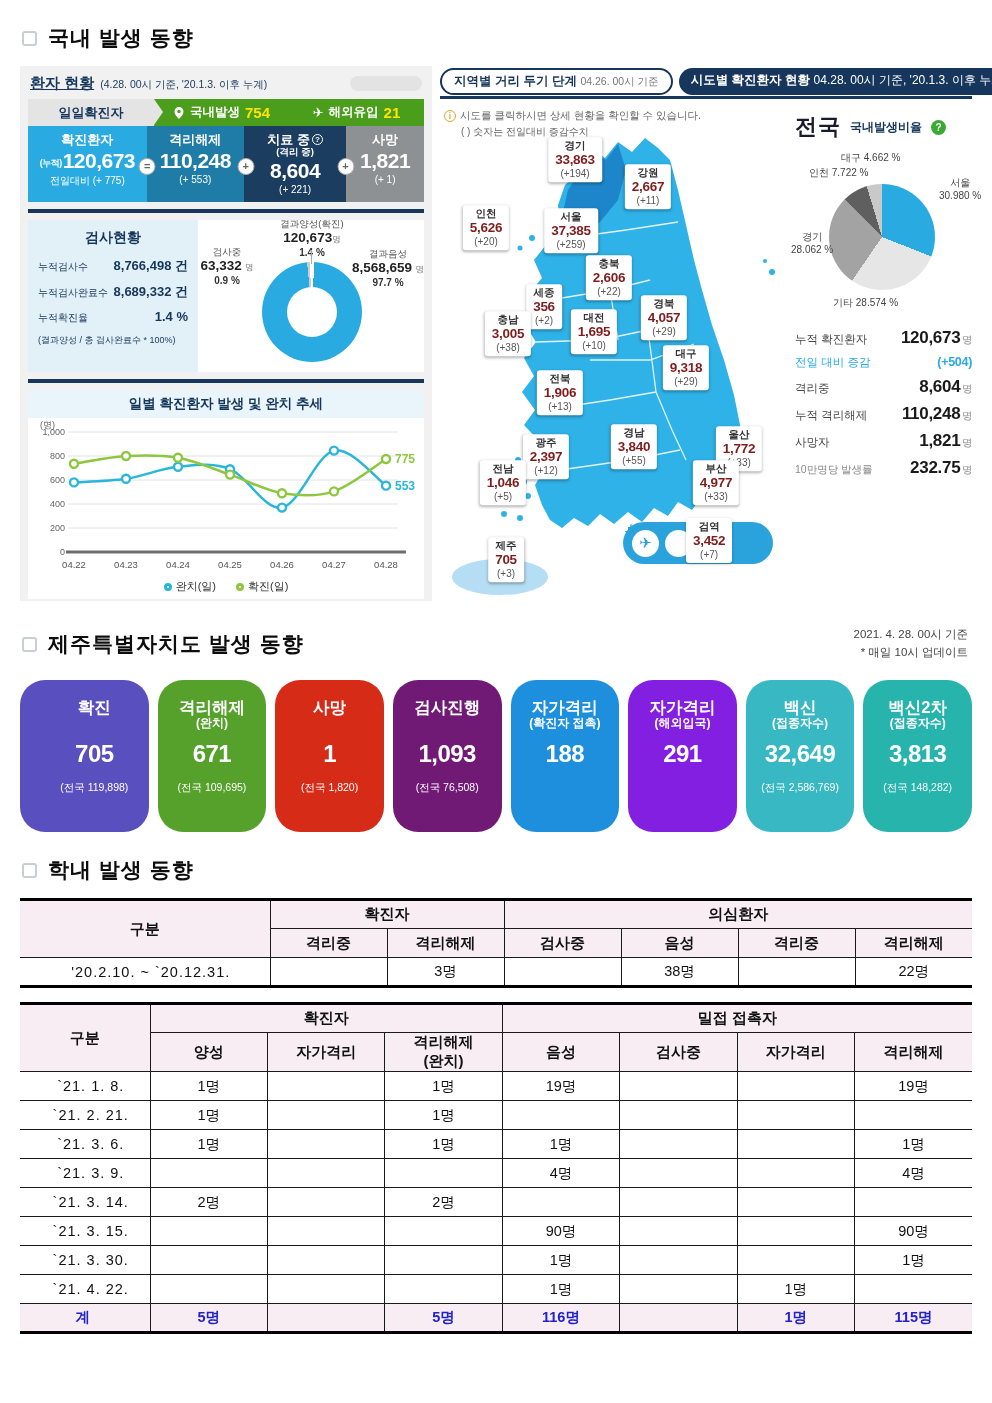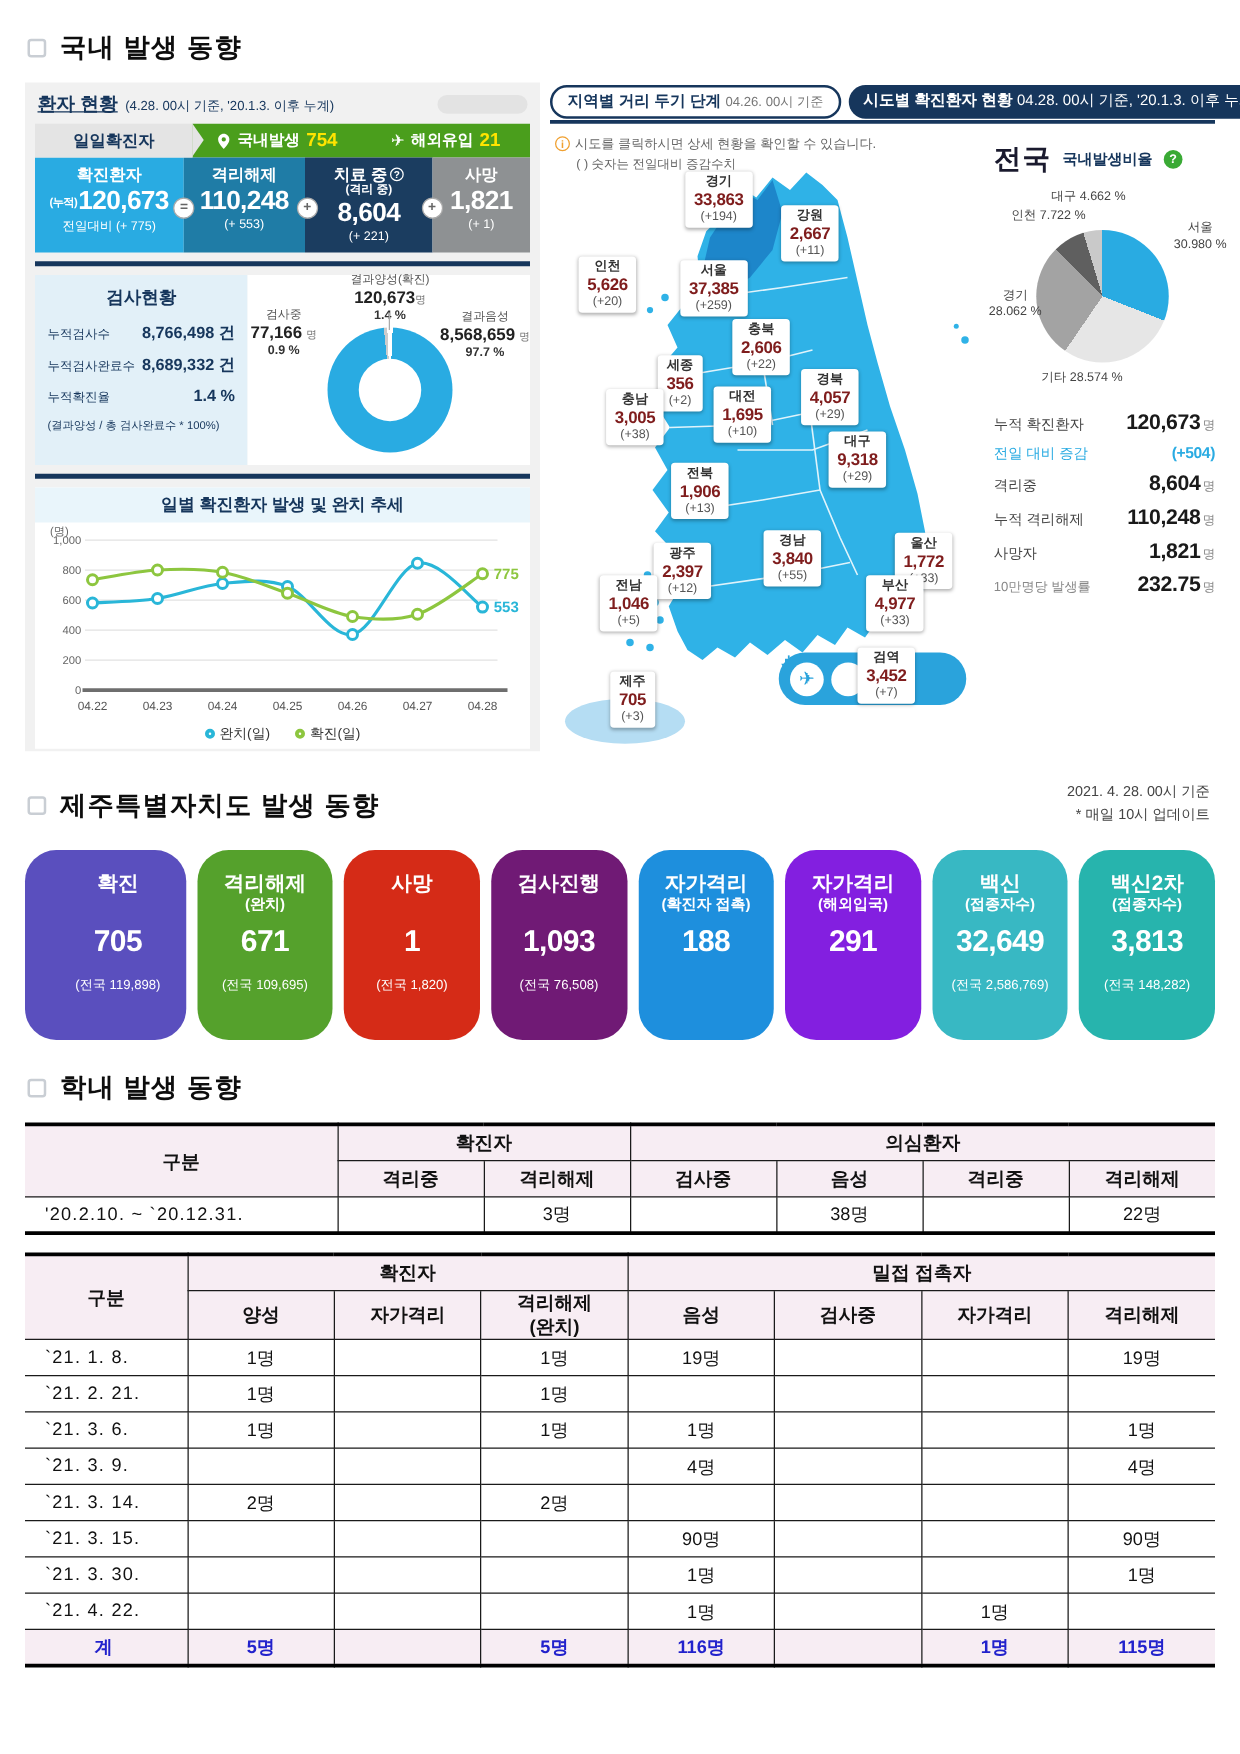--- a/index.html
+++ b/index.html
@@ -109,21 +109,21 @@
   .jc-val { font-size:24px; font-weight:bold; margin-top:9px; letter-spacing:-0.5px; }
   .jcard.no-sub .jc-val { margin-top:24px; }
   .jc-note { font-size:10.5px; margin-top:13px; }
 
   
   .school-table { border-collapse:collapse; width:952px; table-layout:fixed; margin-top:14px; border-top:3px solid #000; border-bottom:3px solid #000; }
   .school-table th, .school-table td { border:1px solid #1a1a1a; font-size:14.5px; height:29px; padding:0 4px; text-align:center; }
   .school-table th { background:#f7edf3; font-weight:bold; font-size:15px; color:#111; }
   .school-table th:first-child, .school-table td:first-child { border-left:none; }
   .school-table th:last-child, .school-table td:last-child { border-right:none; }
-  .school-table td.date { text-align:left; padding-left:16px; letter-spacing:1px; }
+  .school-table td.date { text-align:center; padding-left:16px; letter-spacing:1px; }
   .school-table tr.total td { background:#f7edf3; color:#2222cc; font-weight:bold; }
   .school-table tr.total td:first-child { text-align:center; padding-left:0; }
 </style>
 </head>
 <body>
 
 <div class="page">
 
   <div class="sec-title">
     <span class="sq"></span>
@@ -202,21 +202,21 @@
           <div class="tb-note">(결과양성 / 총 검사완료수 * 100%)</div>
         </div>
         <div class="donut-area">
           <div class="dlab dl-top">
             <div class="n">결과양성(확진)</div>
             <div><span class="v">120,673</span><span class="u">명</span></div>
             <div class="p">1.4 %</div>
           </div>
           <div class="dlab dl-left">
             <div class="n">검사중</div>
-            <div><span class="v">77,166</span> <span class="u">명</span></div>
+            <div><span class="v">63,332</span> <span class="u">명</span></div>
             <div class="p">0.9 %</div>
           </div>
           <div class="dlab dl-right">
             <div class="n">결과음성</div>
             <div><span class="v">8,568,659</span> <span class="u">명</span></div>
             <div class="p">97.7 %</div>
           </div>
           <div class="donut" id="test-donut" style="background: conic-gradient(from -5.76deg, rgb(204, 204, 204) 0deg, rgb(204, 204, 204) 3.24deg, rgb(255, 255, 255) 3.24deg, rgb(255, 255, 255) 8.28deg, rgb(41, 171, 226) 8.28deg, rgb(41, 171, 226) 360deg);"></div>
           <div class="donut-leader"></div>
         </div>

